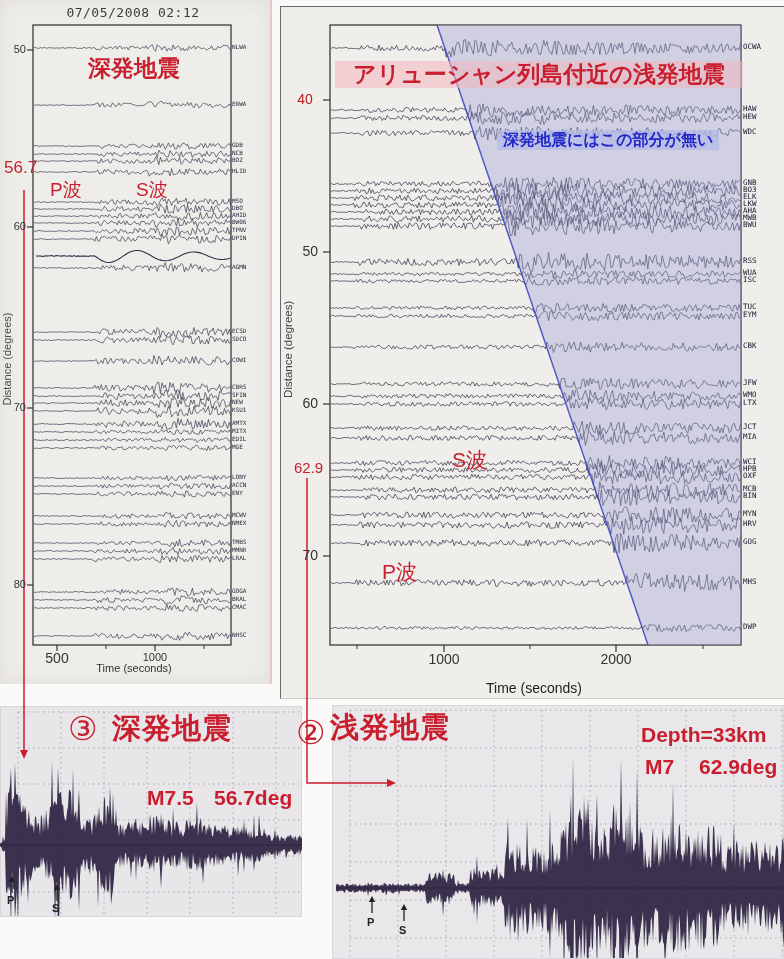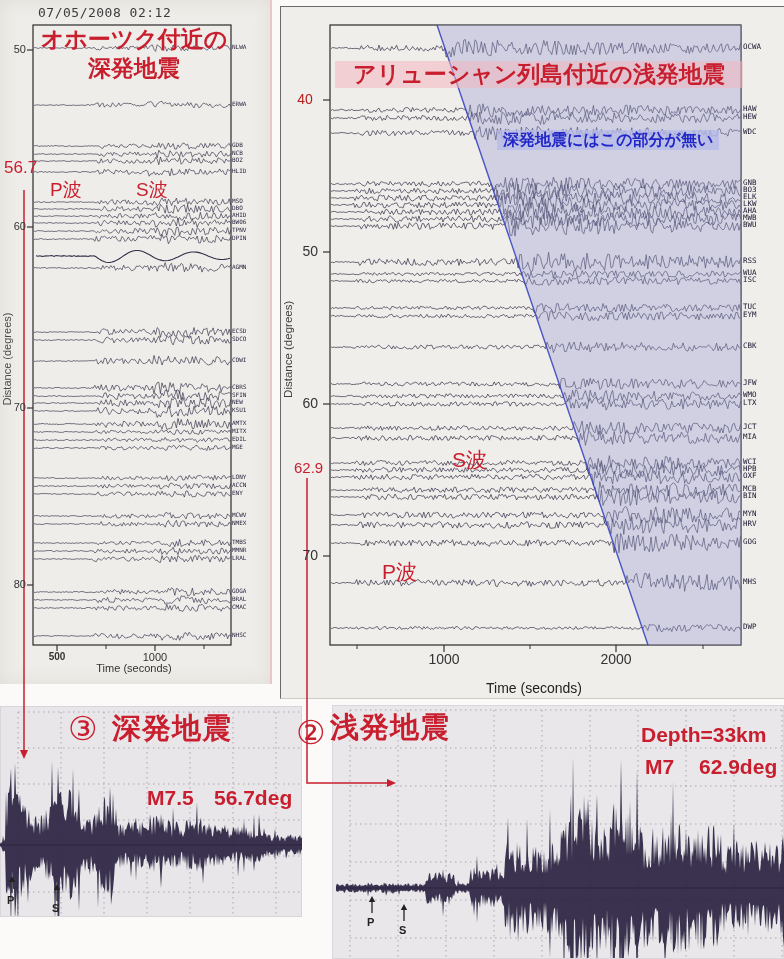--- a/index.html
+++ b/index.html
@@ -168,22 +168,21 @@
       <line x1="12" y1="893" x2="12" y2="880" stroke="#222" stroke-width="1.3"></line>
       <polygon points="8.8,882 15.2,882 12,876" fill="#222"></polygon>
       <line x1="57" y1="901" x2="57" y2="888" stroke="#222" stroke-width="1.3"></line>
       <polygon points="53.8,890 60.2,890 57,884" fill="#222"></polygon>
       <line x1="372" y1="913" x2="372" y2="900" stroke="#222" stroke-width="1.3"></line>
       <polygon points="368.8,902 375.2,902 372,896" fill="#222"></polygon>
       <line x1="404" y1="921" x2="404" y2="908" stroke="#222" stroke-width="1.3"></line>
       <polygon points="400.8,910 407.2,910 404,904" fill="#222"></polygon>
     </svg>
 
-  <span class="t" style="left:38px;top:5px;width:190px;text-align:left;font:13px 'DejaVu Sans Mono',monospace;color:#3c3c3c;letter-spacing:.5px">07/05/2008 02:12</span>
-  <span class="t red" style="left:40px;top:27px;width:188px;text-align:center;font-size:23px;font-weight:700">オホーツク付近の</span>
+  <span class="t" style="left:38px;top:5px;width:190px;text-align:center;font:13px 'DejaVu Sans Mono',monospace;color:#3c3c3c;letter-spacing:.5px">07/05/2008 02:12</span>
   <span class="t red" style="left:40px;top:56px;width:188px;text-align:center;font-size:23px;font-weight:700">深発地震</span>
   <span class="t vlabel" style="left:-53px;top:353px;width:120px;font-size:11px;color:#4a4a4a">Distance (degrees)</span>
   <span class="t red" style="left:4px;top:159px;font-size:17px">56.7</span>
   <span class="t red" style="left:50px;top:180px;font-size:19px">P波</span>
   <span class="t red" style="left:136px;top:180px;font-size:19px">S波</span>
   <span class="t" style="left:63px;top:662px;width:142px;text-align:center;font-size:11px;color:#333">Time (seconds)</span>
 
   <span class="t red" style="left:335px;top:61px;width:408px;text-align:center;font-size:23px;font-weight:700;background:rgba(243,183,192,.55);padding:1px 0">アリューシャン列島付近の浅発地震</span>
   <span class="t" style="left:497px;top:130px;font-size:16px;font-weight:700;color:#2026c8;background:rgba(182,187,232,.75);padding:1px 6px">深発地震にはこの部分が無い</span>
   <span class="t vlabel" style="left:229px;top:343px;width:118px;font-size:11.5px;color:#3f3f3f">Distance (degrees)</span>
@@ -239,21 +238,21 @@
     <span class="t" style="left: 232px; top: 547px; font-size: 6px; font-family: &quot;DejaVu Sans Mono&quot;, monospace; color: rgb(36, 30, 58);">MMNR</span>
     <span class="t" style="left: 232px; top: 555px; font-size: 6px; font-family: &quot;DejaVu Sans Mono&quot;, monospace; color: rgb(36, 30, 58);">LRAL</span>
     <span class="t" style="left: 232px; top: 588px; font-size: 6px; font-family: &quot;DejaVu Sans Mono&quot;, monospace; color: rgb(36, 30, 58);">GOGA</span>
     <span class="t" style="left: 232px; top: 596px; font-size: 6px; font-family: &quot;DejaVu Sans Mono&quot;, monospace; color: rgb(36, 30, 58);">BRAL</span>
     <span class="t" style="left: 232px; top: 604px; font-size: 6px; font-family: &quot;DejaVu Sans Mono&quot;, monospace; color: rgb(36, 30, 58);">CMAC</span>
     <span class="t" style="left: 232px; top: 632px; font-size: 6px; font-family: &quot;DejaVu Sans Mono&quot;, monospace; color: rgb(36, 30, 58);">NHSC</span>
     <span class="t" style="left: 4px; top: 43px; width: 22px; text-align: right; font-size: 11px; color: rgb(51, 51, 51);">50</span>
     <span class="t" style="left: 4px; top: 220px; width: 22px; text-align: right; font-size: 11px; color: rgb(51, 51, 51);">60</span>
     <span class="t" style="left: 4px; top: 401px; width: 22px; text-align: right; font-size: 11px; color: rgb(51, 51, 51);">70</span>
     <span class="t" style="left: 4px; top: 578px; width: 22px; text-align: right; font-size: 11px; color: rgb(51, 51, 51);">80</span>
-    <span class="t" style="left: 37px; top: 651px; width: 40px; text-align: center; font-size: 10px; color: rgb(51, 51, 51); font-weight: bold;">500</span>
+    <span class="t" style="left: 37px; top: 651px; width: 40px; text-align: center; font-size: 14px; color: rgb(51, 51, 51);">500</span>
     <span class="t" style="left: 135px; top: 651px; width: 40px; text-align: center; font-size: 11px; color: rgb(51, 51, 51);">1000</span>
     <span class="t" style="left: 743px; top: 43px; font-size: 7.5px; font-family: &quot;DejaVu Sans Mono&quot;, monospace; color: rgb(26, 21, 48);">OCWA</span>
     <span class="t" style="left: 743px; top: 105px; font-size: 7.5px; font-family: &quot;DejaVu Sans Mono&quot;, monospace; color: rgb(26, 21, 48);">HAW</span>
     <span class="t" style="left: 743px; top: 113px; font-size: 7.5px; font-family: &quot;DejaVu Sans Mono&quot;, monospace; color: rgb(26, 21, 48);">HEW</span>
     <span class="t" style="left: 743px; top: 128px; font-size: 7.5px; font-family: &quot;DejaVu Sans Mono&quot;, monospace; color: rgb(26, 21, 48);">WDC</span>
     <span class="t" style="left: 743px; top: 179px; font-size: 7.5px; font-family: &quot;DejaVu Sans Mono&quot;, monospace; color: rgb(26, 21, 48);">GNB</span>
     <span class="t" style="left: 743px; top: 186px; font-size: 7.5px; font-family: &quot;DejaVu Sans Mono&quot;, monospace; color: rgb(26, 21, 48);">BO3</span>
     <span class="t" style="left: 743px; top: 193px; font-size: 7.5px; font-family: &quot;DejaVu Sans Mono&quot;, monospace; color: rgb(26, 21, 48);">ELK</span>
     <span class="t" style="left: 743px; top: 200px; font-size: 7.5px; font-family: &quot;DejaVu Sans Mono&quot;, monospace; color: rgb(26, 21, 48);">LKW</span>
     <span class="t" style="left: 743px; top: 207px; font-size: 7.5px; font-family: &quot;DejaVu Sans Mono&quot;, monospace; color: rgb(26, 21, 48);">AHA</span>

